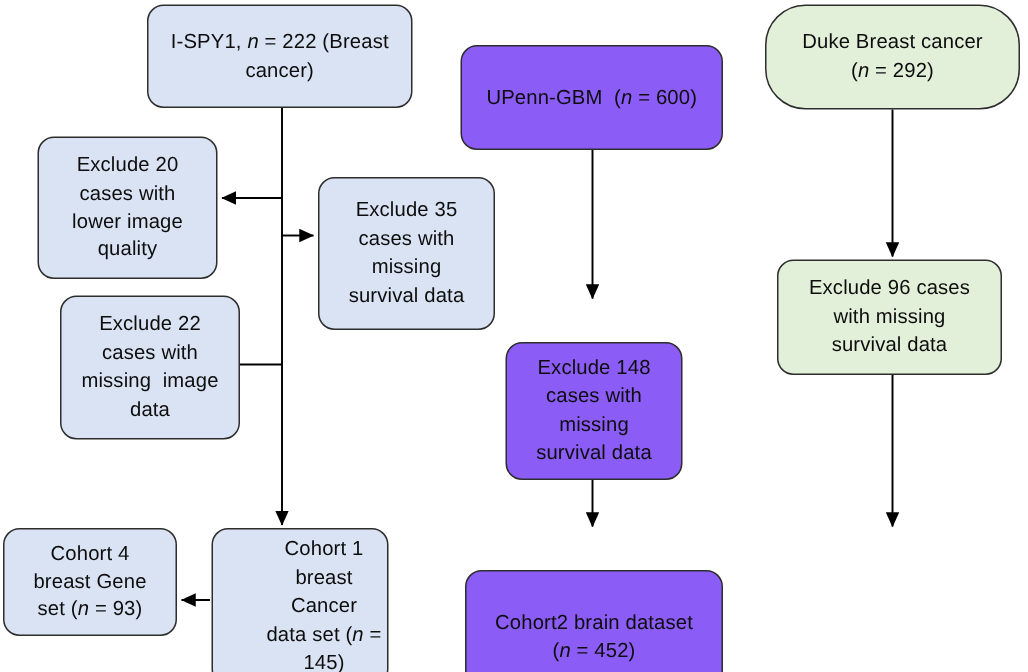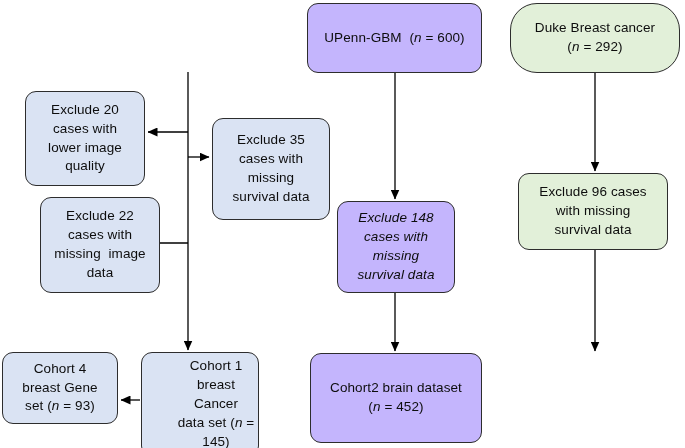--- a/index.html
+++ b/index.html
@@ -35,32 +35,32 @@
   }
   .box .label {
     white-space: pre-wrap;
     font-size: 13.5px;
     line-height: 1.4;
     color: #0d0d0d;
     letter-spacing: 0.1px;
   }
   .box .label i { font-style: italic; }
   .fill-breast { background: #dae3f3; }
-  .fill-gbm    { background: #c4b5fd; }
+  .fill-gbm    { background: #8b5cf6; margin-top: 27px; }
   .fill-duke   { background: #e2f0d9; }
 
   
   #b-ispy1      { left:  98px; top:   3px; width: 177px; height:  69px; }
   #b-excl20     { left:  25px; top:  91px; width: 120px; height:  95px; }
   #b-excl35     { left: 212px; top:  90px; width: 118px; height: 102px; margin-top: 28px; }
   #b-excl22     { left:  40px; top: 197px; width: 120px; height:  96px; }
   #b-cohort1    { left: 141px; top: 352px; width: 118px; height:  105px; padding-left: 32px; }
   #b-cohort4    { left:   2px; top: 352px; width: 116px; height:  72px; }
   #b-upenn      { left: 307px; top:   3px; width: 175px; height:  70px; }
-  #b-excl148    { left: 337px; top: 201px; width: 118px; height:  92px; font-style: italic; }
+  #b-excl148    { left: 337px; top: 201px; width: 118px; height:  92px; }
   #b-cohort2    { left: 310px; top: 353px; width: 172px; height:  90px; }
   #b-duke       { left: 510px; top:   3px; width: 170px; height:  70px; border-radius: 27px; }
   #b-excl96     { left: 518px; top: 173px; width: 150px; height:  77px; }
   #b-cohort3    { left: 520px; top: 353px; width: 157px; height:  90px; }
 </style>
 </head>
 <body>
 
 <div class="canvas">
 
@@ -74,20 +74,24 @@
     <line x1="188" y1="132" x2="148" y2="132" stroke="#000" stroke-width="1.3" marker-end="url(#ah)"></line>
     <line x1="188" y1="157" x2="209" y2="157" stroke="#000" stroke-width="1.3" marker-end="url(#ah)"></line>
     <line x1="188" y1="243" x2="148" y2="243" stroke="#000" stroke-width="1.3" marker-end="url(#ah)"></line>
     <line x1="140" y1="400" x2="121" y2="400" stroke="#000" stroke-width="1.3" marker-end="url(#ah)"></line>
     <line x1="395" y1="73" x2="395" y2="199" stroke="#000" stroke-width="1.3" marker-end="url(#ah)"></line>
     <line x1="395" y1="293" x2="395" y2="351" stroke="#000" stroke-width="1.3" marker-end="url(#ah)"></line>
     <line x1="595" y1="73" x2="595" y2="171" stroke="#000" stroke-width="1.3" marker-end="url(#ah)"></line>
     <line x1="595" y1="250" x2="595" y2="351" stroke="#000" stroke-width="1.3" marker-end="url(#ah)"></line>
   </svg>
 
+  <div id="b-ispy1" class="box fill-breast">
+    <span class="label">I-SPY1, <i>n</i> = 222 (Breast
+cancer)</span>
+  </div>
 
   <div id="b-excl20" class="box fill-breast">
     <span class="label">Exclude 20
 cases with
 lower image
 quality</span>
   </div>
 
   <div id="b-excl35" class="box fill-breast">
     <span class="label">Exclude 35

